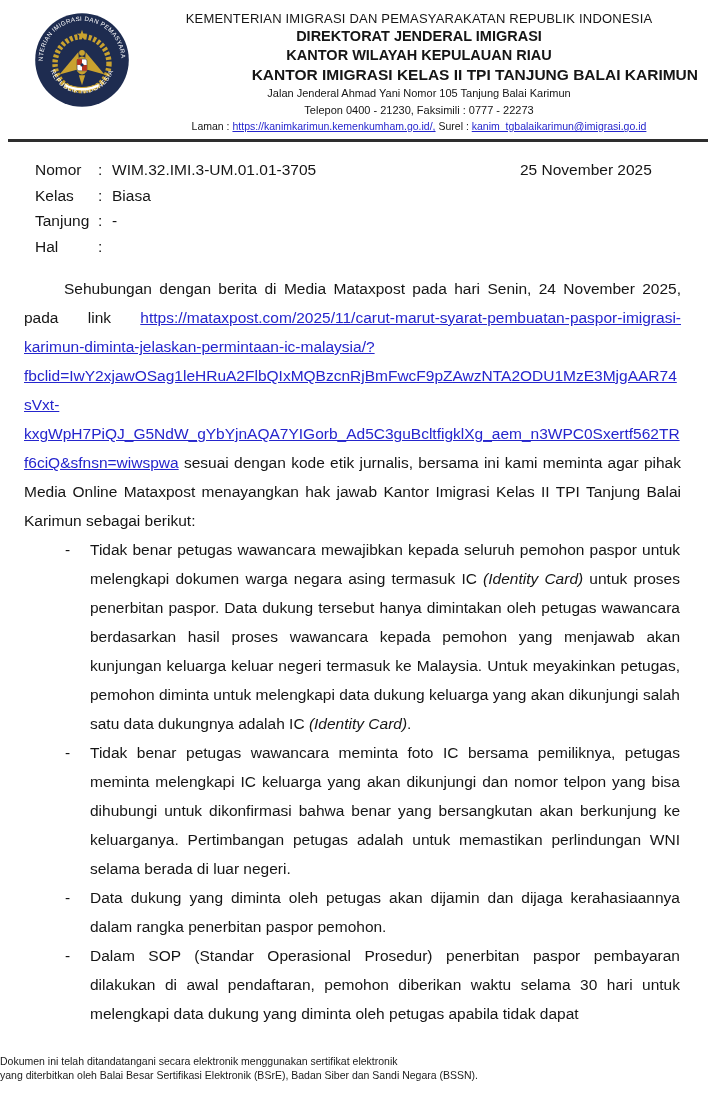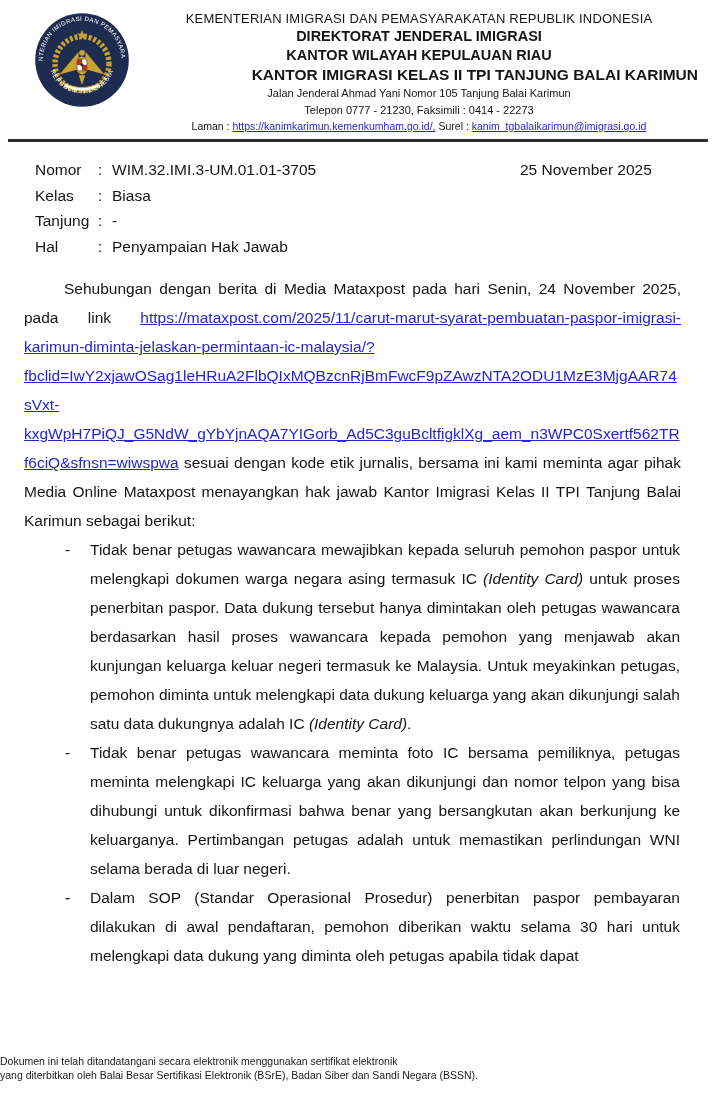--- a/index.html
+++ b/index.html
@@ -87,21 +87,21 @@
         <textPath href="#arcBottom" xlink:href="#arcBottom" startOffset="50%" text-anchor="middle">REPUBLIK INDONESIA</textPath>
       </text>
     </svg>
 
     <div class="head-text">
       <div class="ht-ministry">KEMENTERIAN IMIGRASI DAN PEMASYARAKATAN REPUBLIK INDONESIA</div>
       <div class="ht-dir">DIREKTORAT JENDERAL IMIGRASI</div>
       <div class="ht-region">KANTOR WILAYAH KEPULAUAN RIAU</div>
       <div class="ht-office">KANTOR IMIGRASI KELAS II TPI TANJUNG BALAI KARIMUN</div>
       <div class="ht-addr">Jalan Jenderal Ahmad Yani Nomor 105 Tanjung Balai Karimun</div>
-      <div class="ht-phone">Telepon 0777 - 21230, Faksimili : 0414 - 22273</div>
+      <div class="ht-phone">Telepon 0400 - 21230, Faksimili : 0777 - 22273</div>
       <div class="ht-contact"><span>Laman : </span><a class="doc-link">https://kanimkarimun.kemenkumham.go.id/,</a><span>  Surel : </span><a class="doc-link">kanim_tgbalaikarimun@imigrasi.go.id</a></div>
     </div>
 
     <div class="rule"></div>
   </div>
 
   <div class="meta">
     <div class="meta-row">
       <span class="meta-label">Nomor</span>
       <span class="meta-sep">:</span>
@@ -113,40 +113,39 @@
       <span class="meta-value">Biasa</span>
     </div>
     <div class="meta-row">
       <span class="meta-label">Tanjung</span>
       <span class="meta-sep">:</span>
       <span class="meta-value">-</span>
     </div>
     <div class="meta-row">
       <span class="meta-label">Hal</span>
       <span class="meta-sep">:</span>
-      <span class="meta-value">Penyampaian Hak Jawab</span>
     </div>
     <div class="meta-date">25 November 2025</div>
   </div>
 
 
   <p class="opening"><span>Sehubungan dengan berita di Media Mataxpost pada hari Senin, 24 November 2025, pada link </span><a class="doc-link">https://mataxpost.com/2025/11/carut-marut-syarat-pembuatan-paspor-imigrasi-karimun-diminta-jelaskan-permintaan-ic-malaysia/?fbclid=IwY2xjawOSag1leHRuA2FlbQIxMQBzcnRjBmFwcF9pZAwzNTA2ODU1MzE3MjgAAR74sVxt-kxgWpH7PiQJ_G5NdW_gYbYjnAQA7YIGorb_Ad5C3guBcltfigklXg_aem_n3WPC0Sxertf562TRf6ciQ&amp;sfnsn=wiwspwa</a><span> sesuai dengan kode etik jurnalis, bersama ini kami meminta agar pihak Media Online Mataxpost menayangkan hak jawab Kantor Imigrasi Kelas II TPI Tanjung Balai Karimun sebagai berikut:</span></p>
 
   <div class="bullets">
 
     <div class="bullet">
       <span class="marker">-</span><span>Tidak benar petugas wawancara mewajibkan kepada seluruh pemohon paspor untuk melengkapi dokumen warga negara asing termasuk IC </span><em class="italic">(Identity Card)</em><span> untuk proses penerbitan paspor. Data dukung tersebut hanya dimintakan oleh petugas wawancara berdasarkan hasil proses wawancara kepada pemohon yang menjawab akan kunjungan keluarga keluar negeri termasuk ke Malaysia. Untuk meyakinkan petugas, pemohon diminta untuk melengkapi data dukung keluarga yang akan dikunjungi salah satu data dukungnya adalah IC </span><em class="italic">(Identity Card)</em><span>.</span>
     </div>
 
     <div class="bullet">
       <span class="marker">-</span><span>Tidak benar petugas wawancara meminta foto IC bersama pemiliknya, petugas meminta melengkapi IC keluarga yang akan dikunjungi dan nomor telpon yang bisa dihubungi untuk dikonfirmasi bahwa benar yang bersangkutan akan berkunjung ke keluarganya. Pertimbangan petugas adalah untuk memastikan perlindungan WNI selama berada di luar negeri.</span>
     </div>
 
     <div class="bullet">
-      <span class="marker">-</span>
+      <span class="marker">-</span><span>Data dukung yang diminta oleh petugas akan dijamin dan dijaga kerahasiaannya dalam rangka penerbitan paspor pemohon.</span>
     </div>
 
     <div class="bullet">
       <span class="marker">-</span><span>Dalam SOP (Standar Operasional Prosedur) penerbitan paspor pembayaran dilakukan di awal pendaftaran, pemohon diberikan waktu selama 30 hari untuk melengkapi data dukung yang diminta oleh petugas apabila tidak dapat</span>
     </div>
 
   </div>
 
   <div class="footer">
     <div>Dokumen ini telah ditandatangani secara elektronik menggunakan sertifikat elektronik</div>

